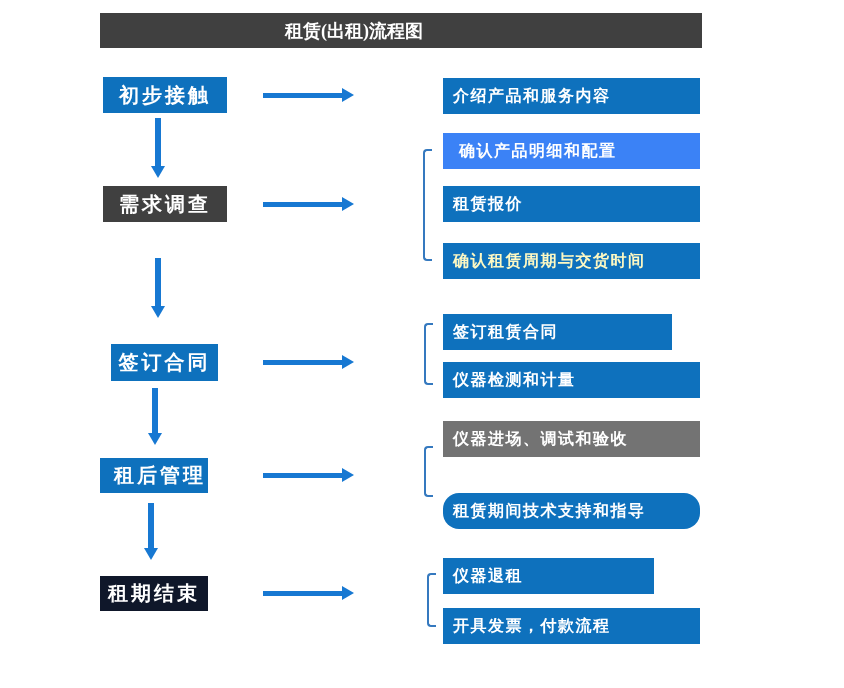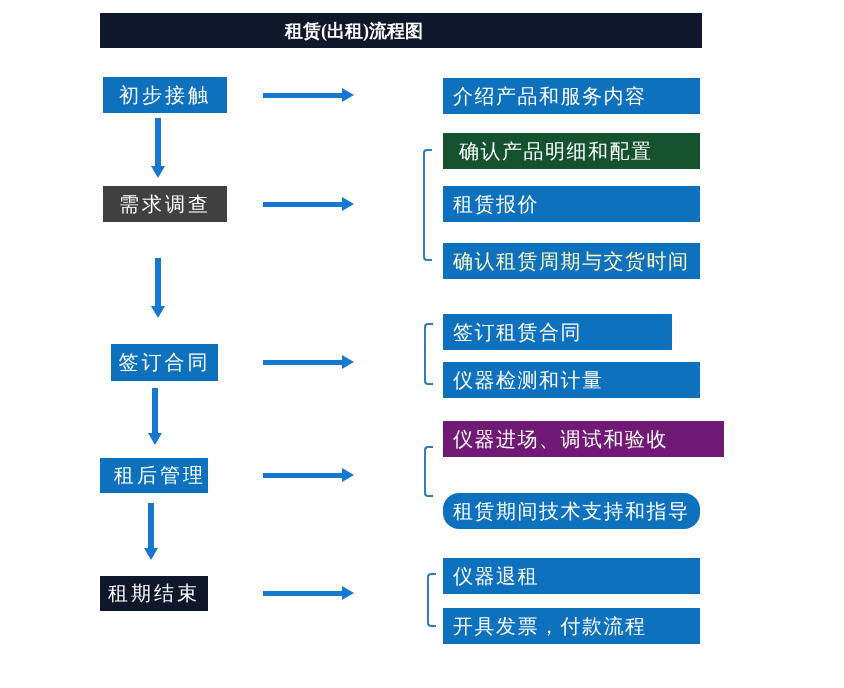--- a/index.html
+++ b/index.html
@@ -13,54 +13,54 @@
   .title-bar{
     position:absolute;left:100px;top:13px;width:602px;height:35px;
     display:flex;align-items:center;justify-content:center;
     padding-right:94px;box-sizing:border-box;
   }
   .title-bar span{
     color:#fff;font-weight:bold;font-size:18px;white-space:nowrap;
   }
   .box{
     position:absolute;display:flex;align-items:center;
-    color:#fff;font-weight:normal;box-sizing:border-box;white-space:nowrap;
+    color:#fff;font-weight:bold;box-sizing:border-box;white-space:nowrap;
   }
   .left-box{justify-content:center;font-size:20px;letter-spacing:3px;}
-  .right-box{justify-content:flex-start;padding-left:10px;font-size:20px;letter-spacing:1.5px;}
+  .right-box{justify-content:flex-start;padding-left:10px;font-size:16px;letter-spacing:1.5px;}
   .stem,.head{position:absolute;}
   .head{width:0;height:0;}
   .bracket{
     position:absolute;box-sizing:border-box;
     border-left:2px solid;border-top:2px solid;border-bottom:2px solid;
     border-radius:4px 0 0 4px;width:9px;background:transparent;
   }
 </style>
 </head>
 <body>
 
 <div id="canvas" style="background: rgb(255, 255, 255);">
-  <div class="title-bar" style="background: #0f172a;">
+  <div class="title-bar" style="background: #404040;">
     <span style="color: rgb(255, 255, 255);">租赁(出租)流程图</span>
   </div>
   <div id="nodes">
       <div class="box left-box" style="left: 103px; top: 77px; width: 124px; height: 36px; background: rgb(14, 113, 189); color: rgb(255, 255, 255);">初步接触</div>
       <div class="box left-box" style="left: 103px; top: 186px; width: 124px; height: 36px; background: #404040; color: rgb(255, 255, 255); text-align: right;">需求调查</div>
       <div class="box left-box" style="left: 111px; top: 344px; width: 107px; height: 37px; background: rgb(14, 113, 189); color: rgb(255, 255, 255);">签订合同</div>
       <div class="box left-box" style="left: 100px; top: 458px; width: 108px; height: 35px; background: rgb(14, 113, 189); color: rgb(255, 255, 255); padding-left: 12px;">租后管理</div>
       <div class="box left-box" style="left: 100px; top: 576px; width: 108px; height: 35px; background: #0f172a; color: rgb(255, 255, 255);">租期结束</div>
       <div class="box right-box" style="left: 443px; top: 78px; width: 257px; height: 36px; background: rgb(14, 113, 189); color: rgb(255, 255, 255);">介绍产品和服务内容</div>
-      <div class="box right-box" style="left: 443px; top: 133px; width: 257px; height: 36px; background: #14532d; color: rgb(255, 255, 255); padding-left: 16px;">确认产品明细和配置</div>
+      <div class="box right-box" style="left: 443px; top: 133px; width: 257px; height: 36px; background: #3b82f6; color: rgb(255, 255, 255); padding-left: 16px;">确认产品明细和配置</div>
       <div class="box right-box" style="left: 443px; top: 186px; width: 257px; height: 36px; background: rgb(14, 113, 189); color: rgb(255, 255, 255);">租赁报价</div>
       <div class="box right-box" style="left: 443px; top: 243px; width: 257px; height: 36px; background: rgb(14, 113, 189); color: #fef9c3;">确认租赁周期与交货时间</div>
       <div class="box right-box" style="left: 443px; top: 314px; width: 229px; height: 36px; background: rgb(14, 113, 189); color: rgb(255, 255, 255);">签订租赁合同</div>
       <div class="box right-box" style="left: 443px; top: 362px; width: 257px; height: 36px; background: rgb(14, 113, 189); color: rgb(255, 255, 255);">仪器检测和计量</div>
-      <div class="box right-box" style="left: 443px; top: 421px; width: 281px; height: 36px; background: #701a75; color: rgb(255, 255, 255);">仪器进场、调试和验收</div>
+      <div class="box right-box" style="left: 443px; top: 421px; width: 257px; height: 36px; background: #737373; color: rgb(255, 255, 255);">仪器进场、调试和验收</div>
       <div class="box right-box" style="left: 443px; top: 493px; width: 257px; height: 36px; background: rgb(14, 113, 189); color: rgb(255, 255, 255); border-radius: 16px;">租赁期间技术支持和指导</div>
-      <div class="box right-box" style="left: 443px; top: 558px; width: 257px; height: 36px; background: rgb(14, 113, 189); color: rgb(255, 255, 255);">仪器退租</div>
+      <div class="box right-box" style="left: 443px; top: 558px; width: 211px; height: 36px; background: rgb(14, 113, 189); color: rgb(255, 255, 255);">仪器退租</div>
       <div class="box right-box" style="left: 443px; top: 608px; width: 257px; height: 36px; background: rgb(14, 113, 189); color: rgb(255, 255, 255);">开具发票，付款流程</div>
       <div class="stem" style="left: 263px; top: 92.5px; width: 79px; height: 5px; background: rgb(23, 120, 210);"></div>
       <div class="head" style="left: 342px; top: 88px; border-left: 12px solid rgb(23, 120, 210); border-top: 7px solid transparent; border-bottom: 7px solid transparent;"></div>
       <div class="stem" style="left: 263px; top: 201.5px; width: 79px; height: 5px; background: rgb(23, 120, 210);"></div>
       <div class="head" style="left: 342px; top: 197px; border-left: 12px solid rgb(23, 120, 210); border-top: 7px solid transparent; border-bottom: 7px solid transparent;"></div>
       <div class="stem" style="left: 263px; top: 359.5px; width: 79px; height: 5px; background: rgb(23, 120, 210);"></div>
       <div class="head" style="left: 342px; top: 355px; border-left: 12px solid rgb(23, 120, 210); border-top: 7px solid transparent; border-bottom: 7px solid transparent;"></div>
       <div class="stem" style="left: 263px; top: 472.5px; width: 79px; height: 5px; background: rgb(23, 120, 210);"></div>
       <div class="head" style="left: 342px; top: 468px; border-left: 12px solid rgb(23, 120, 210); border-top: 7px solid transparent; border-bottom: 7px solid transparent;"></div>
       <div class="stem" style="left: 263px; top: 590.5px; width: 79px; height: 5px; background: rgb(23, 120, 210);"></div>

